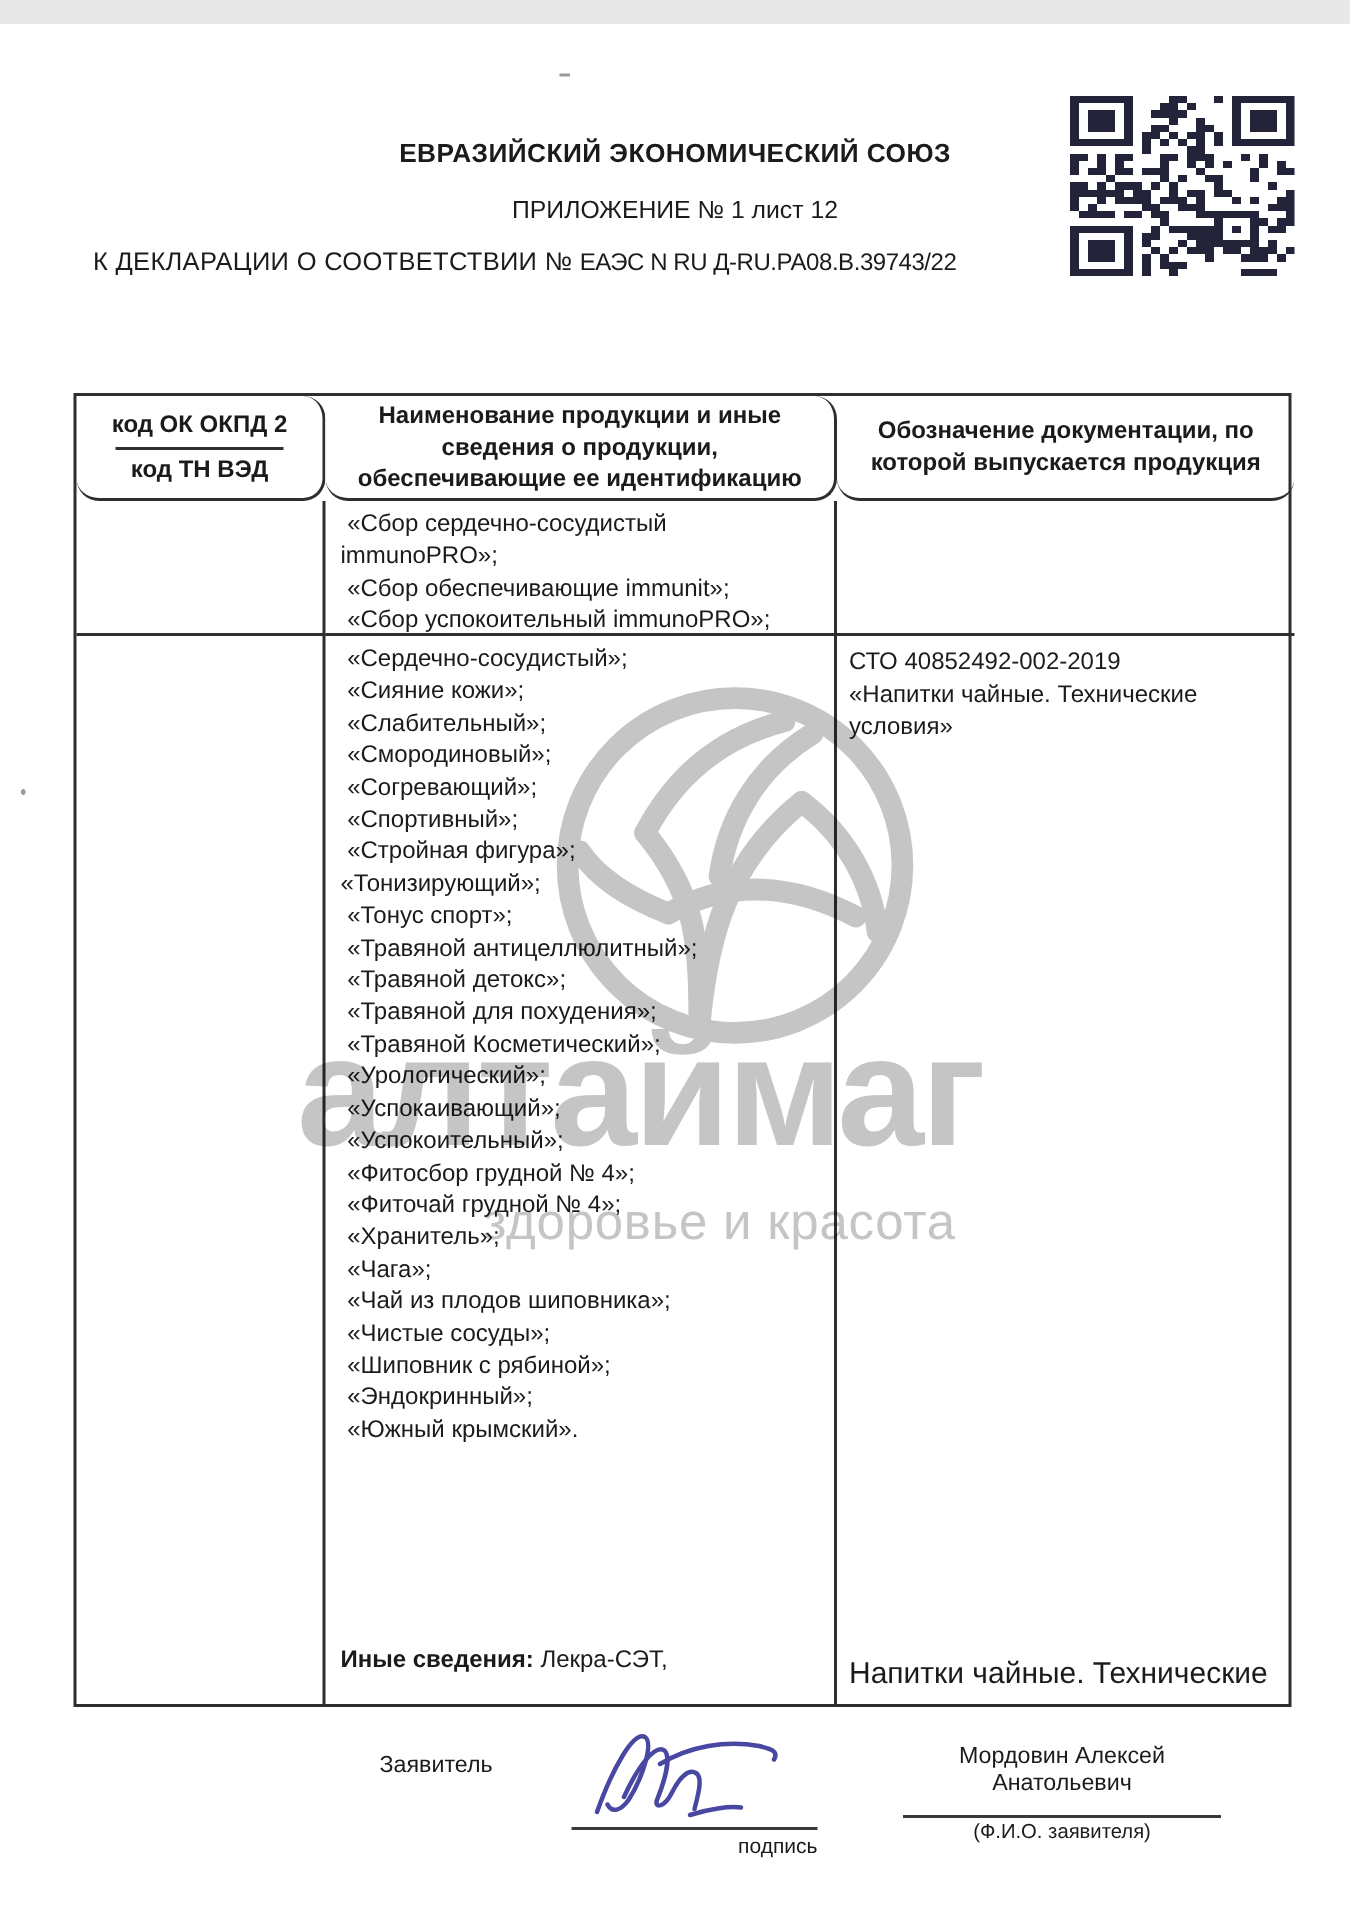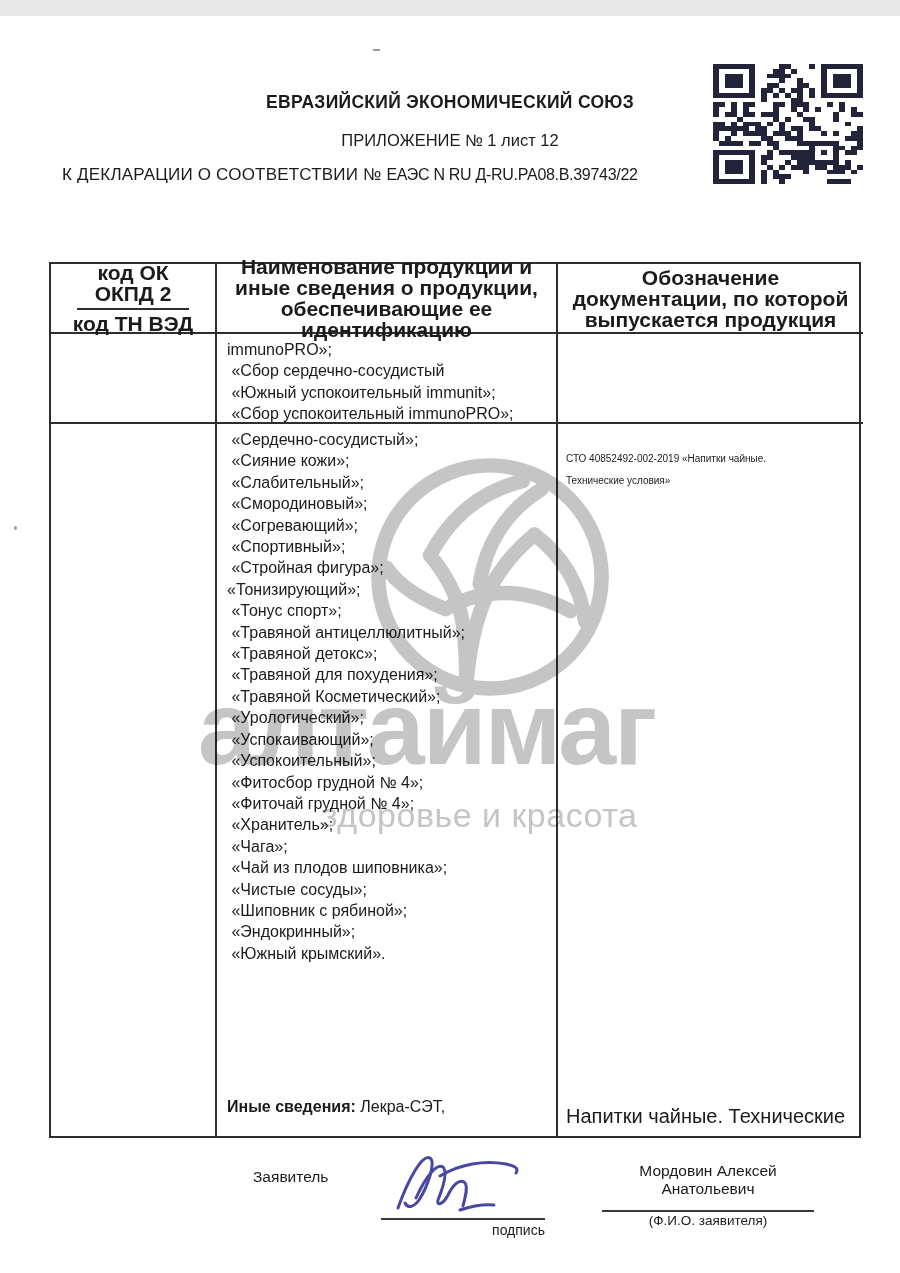--- a/index.html
+++ b/index.html
@@ -20,25 +20,25 @@
   .qr svg { width:100%; height:100%; }
   
   .doc-table {
     position:absolute; left:49px; top:246px; width:812px; height:876px;
     display:grid; grid-template-columns:166px 341px 305px; grid-template-rows:70px 90px 1fr;
     border:2px solid var(--bd,#2e2e2e); box-sizing:border-box; z-index:2; background:transparent;
   }
   .cell { box-sizing:border-box; position:relative; border-right:2px solid var(--bd,#2e2e2e); border-bottom:2px solid var(--bd,#2e2e2e); }
   .cell.last-col { border-right:none; }
   .cell.last-row { border-bottom:none; }
-  .th { display:flex; flex-direction:column; align-items:center; justify-content:center; text-align:center; font-weight:bold; font-size:21px; line-height:21px; padding:2px 18px; }
+  .th { display:flex; flex-direction:column; align-items:center; justify-content:center; text-align:center; font-weight:bold; font-size:16px; line-height:21px; padding:2px 18px;border-radius:15px; }
   .th-col1 .sep { width:88%; border-top:2px solid var(--bd,#2e2e2e); margin:4px auto 3px auto; }
   .th-col3 { padding:2px 8px; }
   .plist { padding:5px 8px 0 10px; font-size:16px; line-height:21.4px; white-space:pre-wrap; }
-  .doc-top { padding:24px 10px 0 8px; font-size:10px; line-height:21.5px; max-width:260px; box-sizing:border-box; }
+  .doc-top { padding:7px 10px 0 8px; font-size:16px; line-height:21.5px; max-width:260px; box-sizing:border-box; }
   .other-info { position:absolute; left:10px; bottom:20px; font-size:16px; white-space:nowrap; }
   .other-info .b { font-weight:bold; }
   .doc-bottom { position:absolute; left:8px; bottom:8px; font-size:20px; white-space:nowrap; }
   
   .watermark { position:absolute; inset:0; z-index:5; pointer-events:none; mix-blend-mode:multiply; }
   .wm-logo { position:absolute; left:366px; top:438px; width:248px; height:248px; }
   .wm-logo svg { width:100%; height:100%; }
   .wm-brand { position:absolute; left:198px; top:660px; font-size:104px; font-weight:bold; letter-spacing:-2px; line-height:1; color:var(--wm,#c5c5c5); white-space:nowrap; }
   .wm-tag { position:absolute; left:322px; top:780px; font-size:34px; letter-spacing:.5px; color:var(--wm,#c5c5c5); white-space:nowrap; }
   
@@ -372,21 +372,21 @@
 
     <div class="cell th th-col1">
       <div>код ОК ОКПД 2</div>
       <div class="sep"></div>
       <div>код ТН ВЭД</div>
     </div>
     <div class="cell th">Наименование продукции и иные сведения о продукции, обеспечивающие ее идентификацию</div>
     <div class="cell th th-col3 last-col">Обозначение документации, по которой выпускается продукция</div>
 
     <div class="cell"></div>
-    <div class="cell plist"><div>immunoPRO»;</div><div> «Сбор сердечно-сосудистый</div><div> «Южный успокоительный immunit»;</div><div> «Сбор успокоительный immunoPRO»;</div></div>
+    <div class="cell plist"><div> «Сбор сердечно-сосудистый</div><div>immunoPRO»;</div><div> «Сбор обеспечивающие immunit»;</div><div> «Сбор успокоительный immunoPRO»;</div></div>
     <div class="cell last-col"></div>
 
     <div class="cell last-row"></div>
     <div class="cell last-row">
       <div class="plist"><div> «Сердечно-сосудистый»;</div><div> «Сияние кожи»;</div><div> «Слабительный»;</div><div> «Смородиновый»;</div><div> «Согревающий»;</div><div> «Спортивный»;</div><div> «Стройная фигура»;</div><div>«Тонизирующий»;</div><div> «Тонус спорт»;</div><div> «Травяной антицеллюлитный»;</div><div> «Травяной детокс»;</div><div> «Травяной для похудения»;</div><div> «Травяной Косметический»;</div><div> «Урологический»;</div><div> «Успокаивающий»;</div><div> «Успокоительный»;</div><div> «Фитосбор грудной № 4»;</div><div> «Фиточай грудной № 4»;</div><div> «Хранитель»;</div><div> «Чага»;</div><div> «Чай из плодов шиповника»;</div><div> «Чистые сосуды»;</div><div> «Шиповник с рябиной»;</div><div> «Эндокринный»;</div><div> «Южный крымский».</div></div>
       <div class="other-info"><span class="b">Иные сведения:</span><span> Лекра-СЭТ,</span></div>
     </div>
     <div class="cell last-col last-row">
       <div class="doc-top">СТО 40852492-002-2019 «Напитки чайные. Технические условия»</div>
       <div class="doc-bottom">Напитки чайные. Технические</div>

